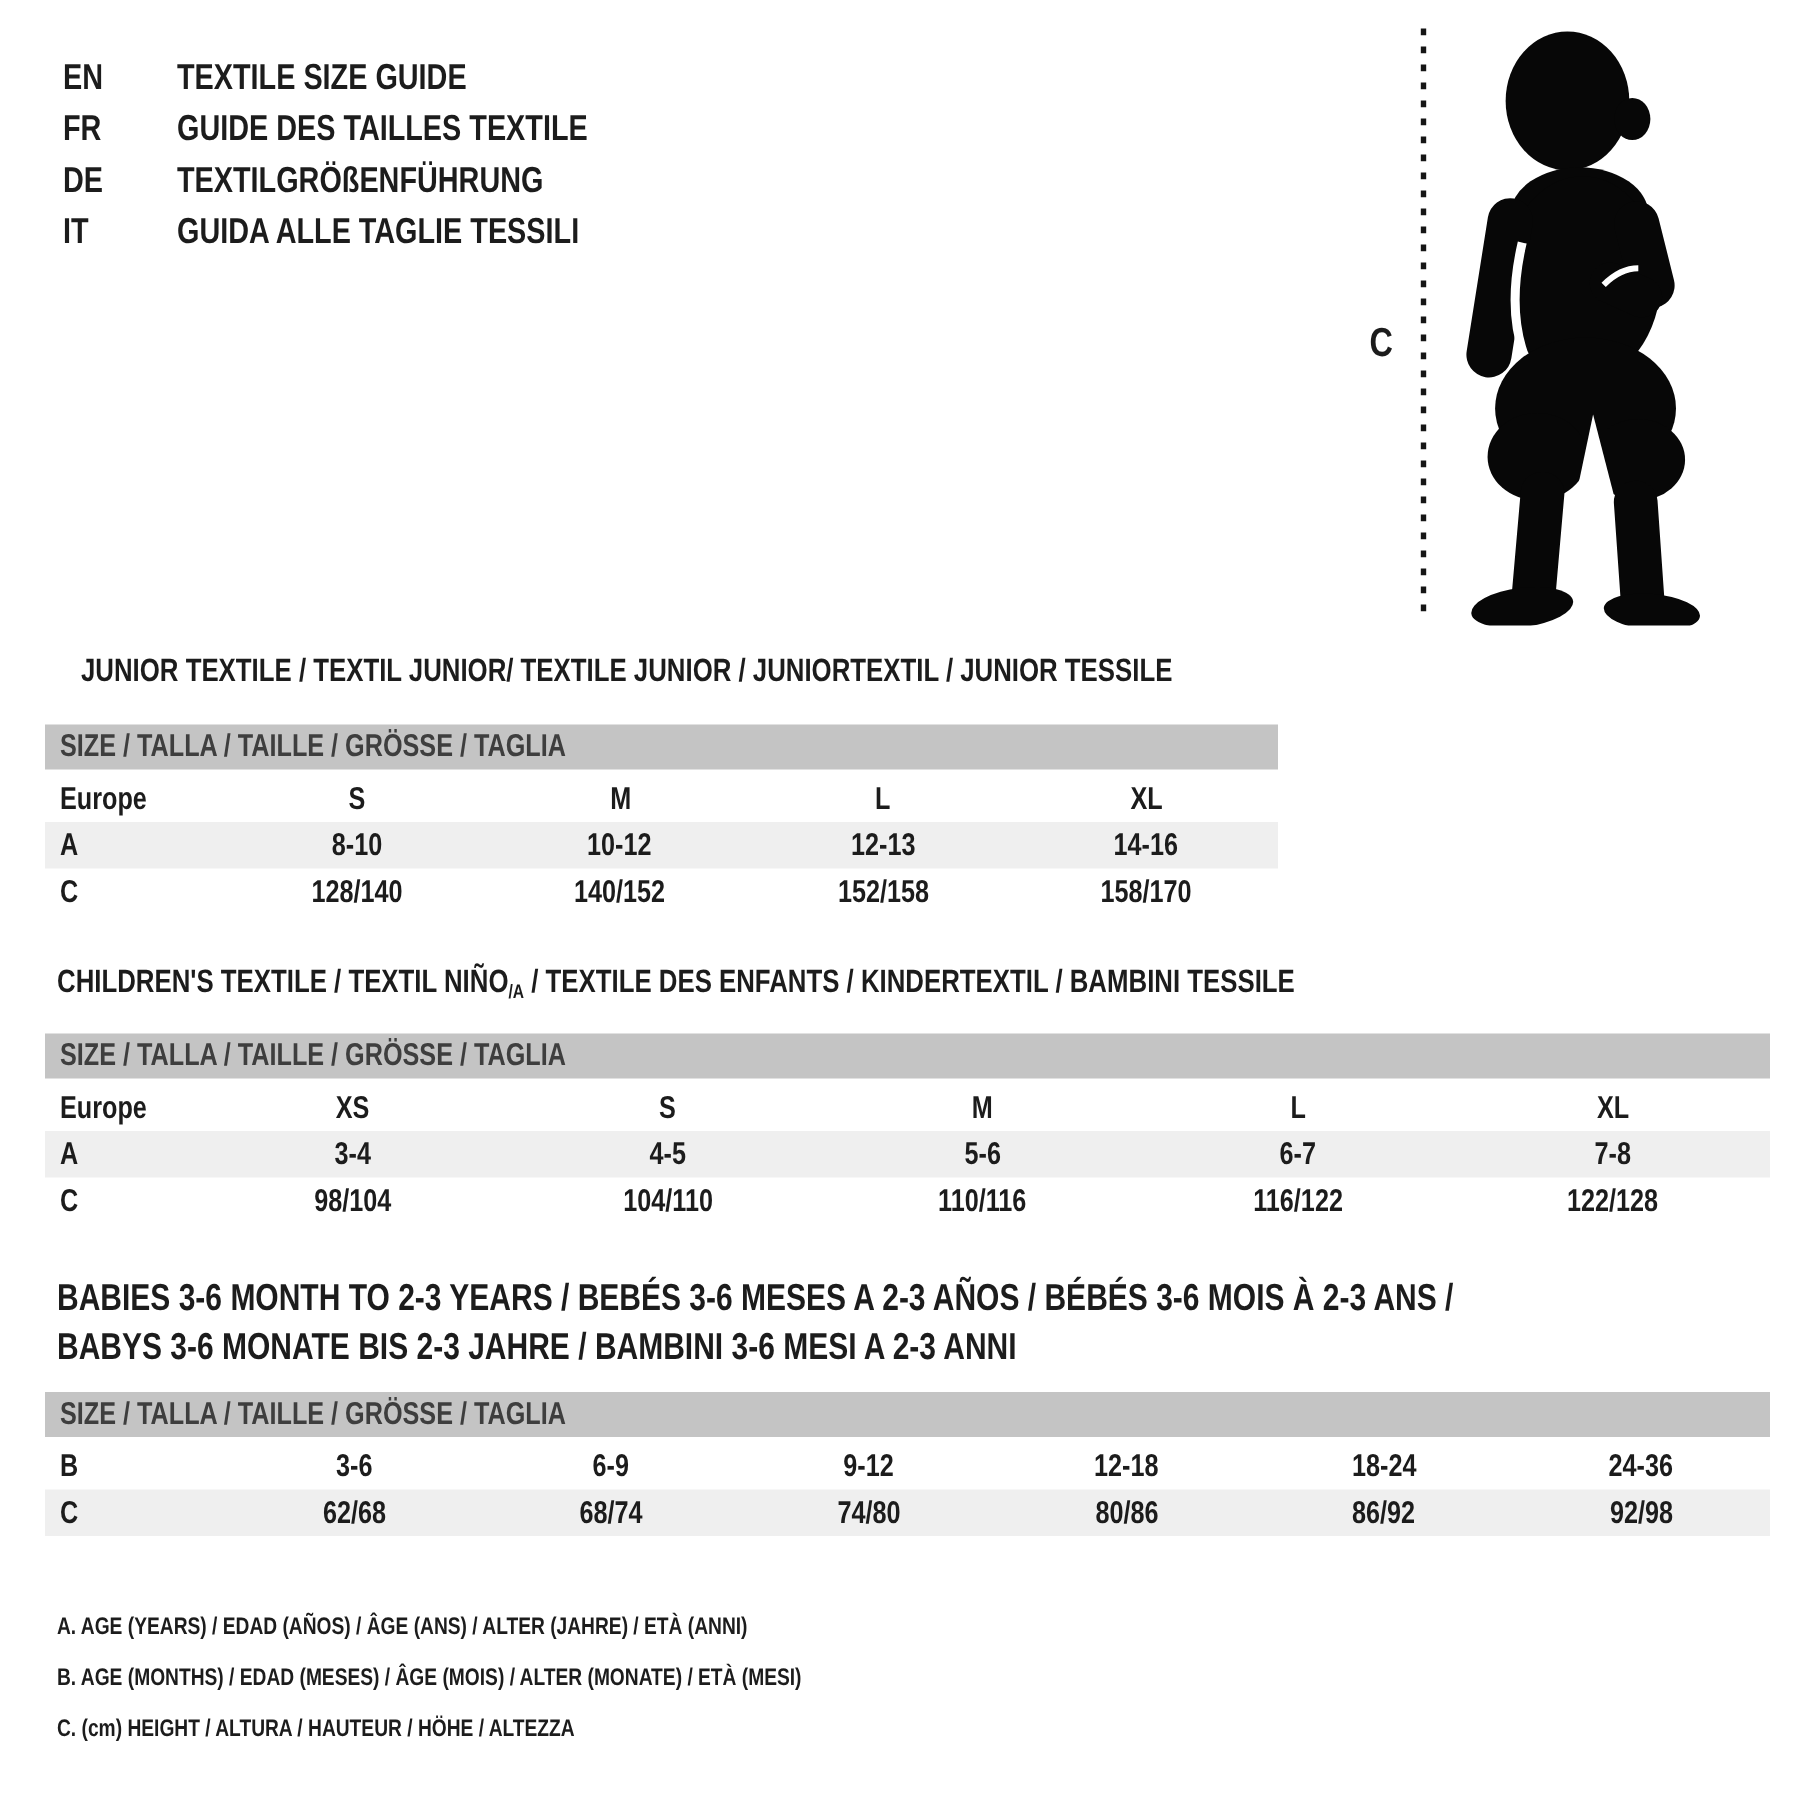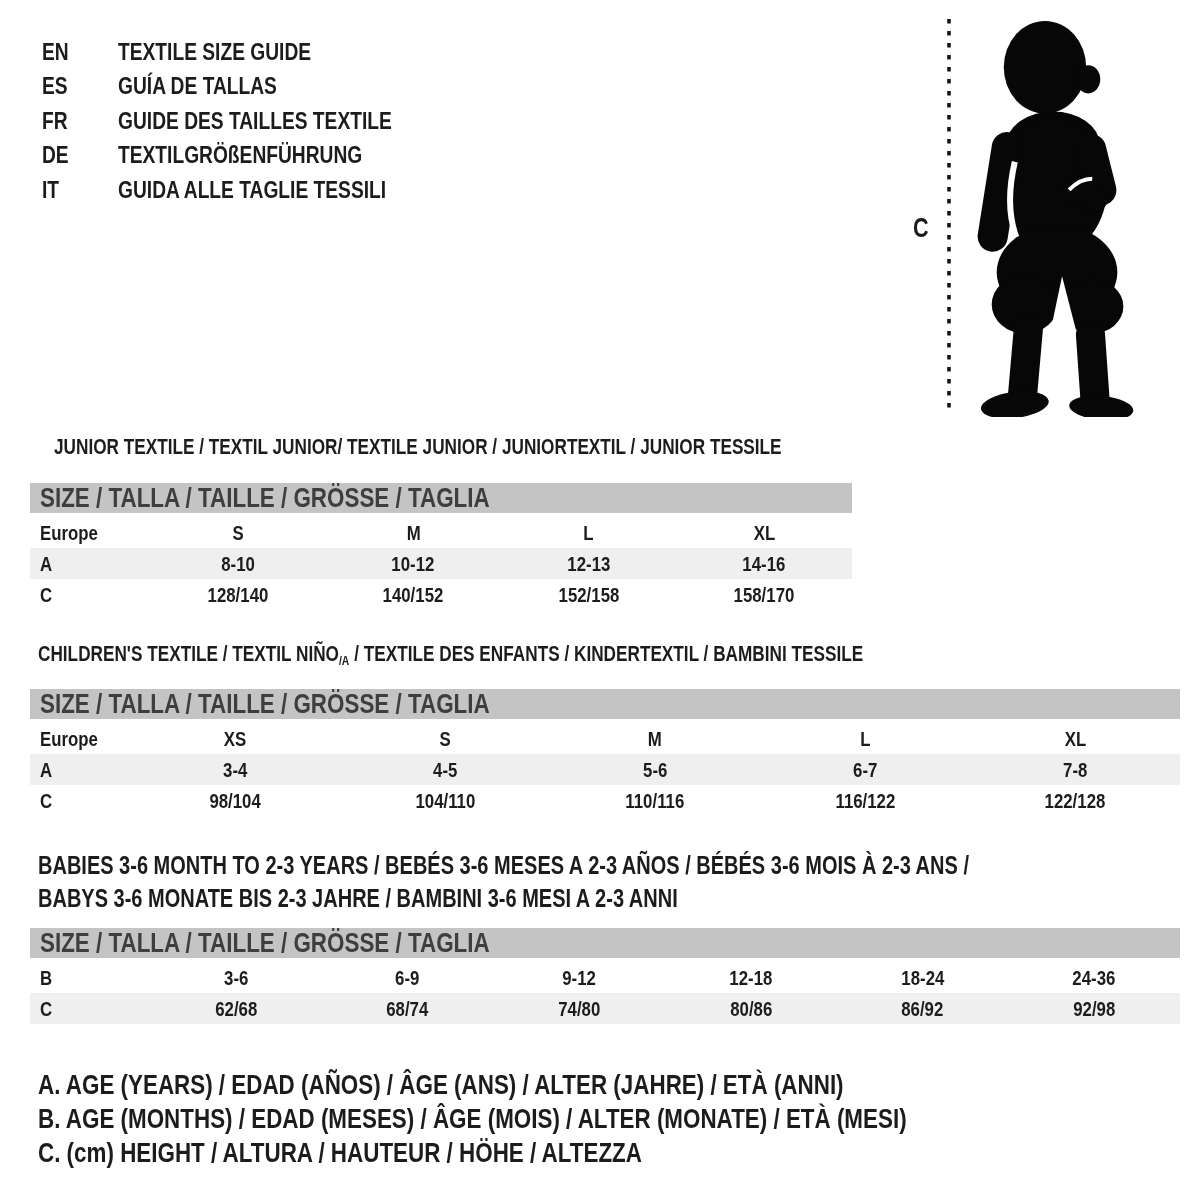--- a/index.html
+++ b/index.html
@@ -30,47 +30,43 @@
 
   
   .section-title { font-size: 21.5px; }
   .title-sub { font-size: 13px; vertical-align: -4px; }
 
   
   .size-table { left: 30px; }
   .t-band {
     height: 30px; background: #c4c4c4; color: #3e3e3e;
     display: flex; align-items: center; padding-left: 10px;
-    margin-bottom: 4px; font-size: 28px;
+    margin-bottom: 4px; font-size: 21px;
   }
   .t-row { display: flex; height: 31px; align-items: center; font-size: 21px; }
   .t-row.shaded { background: #efefef; }
   .tc { flex: 1; display: flex; align-items: center; justify-content: center; }
   .tc.lbl { justify-content: flex-start; padding-left: 10px; }
   .junior .tc.lbl { flex: 0 0 120px; }
   .childrens .tc.lbl { flex: 0 0 100px; }
   .babies .tc.lbl { flex: 0 0 120px; }
 
   .babies-title-line { font-size: 25px; line-height: 33px; }
 
   
   .legend { left: 38px; top: 1068px; }
-  .legend-line { font-size: 28px; line-height: 34px; }
+  .legend-line { font-size: 16px; line-height: 34px; }
 </style>
 </head>
 <body>
 
 <div class="abs lang-list">
   <div class="lang-row">
     <span class="lang-code cond">EN</span>
     <span class="lang-title cond">TEXTILE SIZE GUIDE</span>
-  </div>
-  <div class="lang-row">
-    <span class="lang-code cond">ES</span>
-    <span class="lang-title cond">GUÍA DE TALLAS</span>
   </div>
   <div class="lang-row">
     <span class="lang-code cond">FR</span>
     <span class="lang-title cond">GUIDE DES TAILLES TEXTILE</span>
   </div>
   <div class="lang-row">
     <span class="lang-code cond">DE</span>
     <span class="lang-title cond">TEXTILGRÖßENFÜHRUNG</span>
   </div>
   <div class="lang-row">

